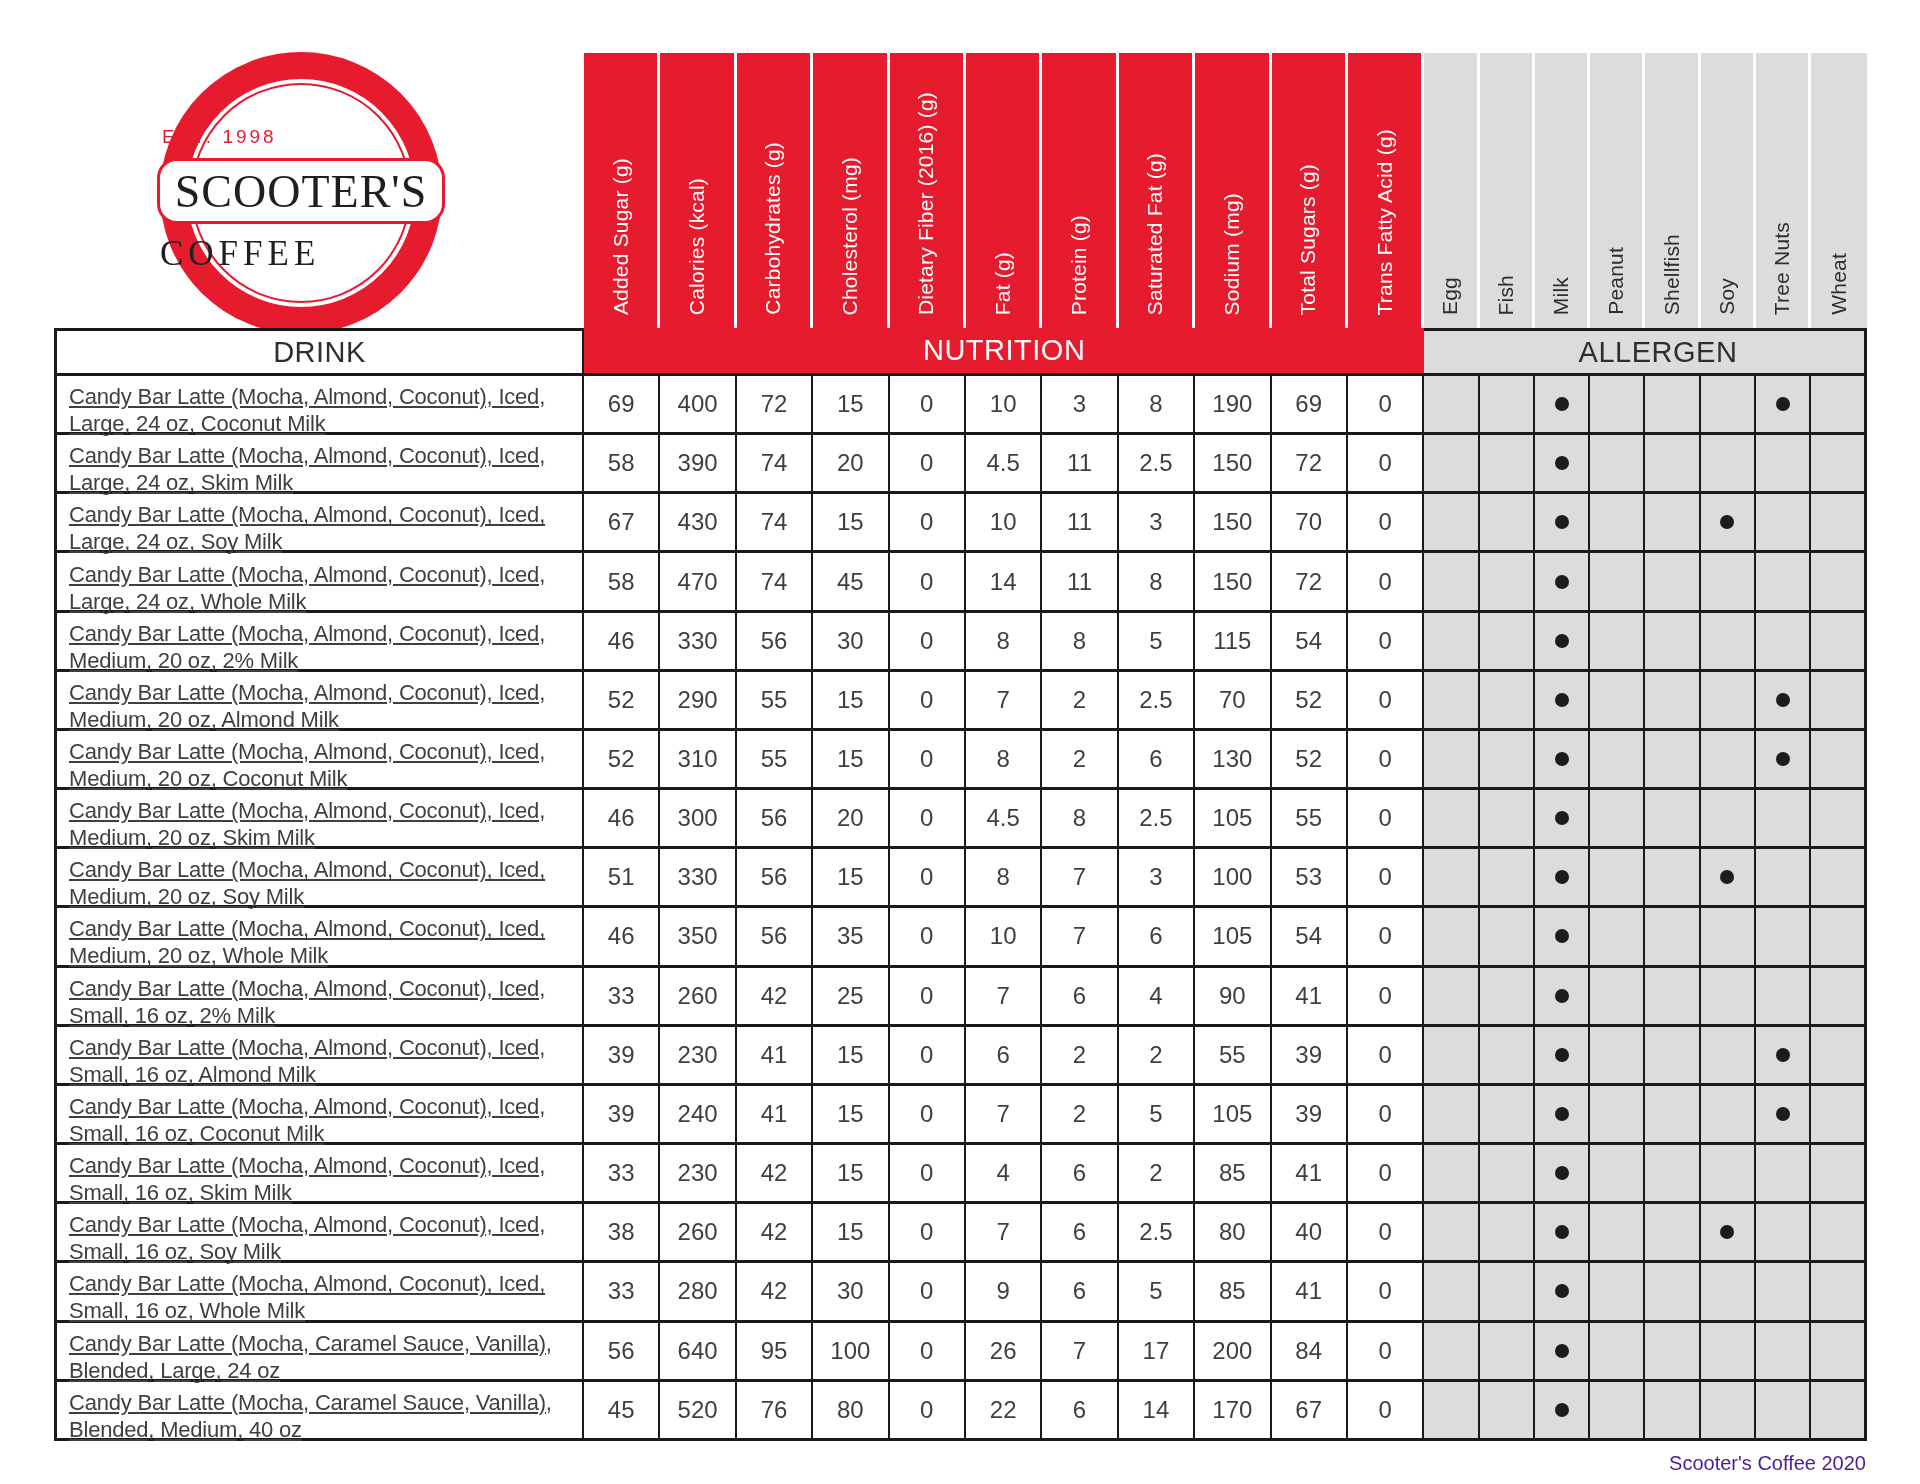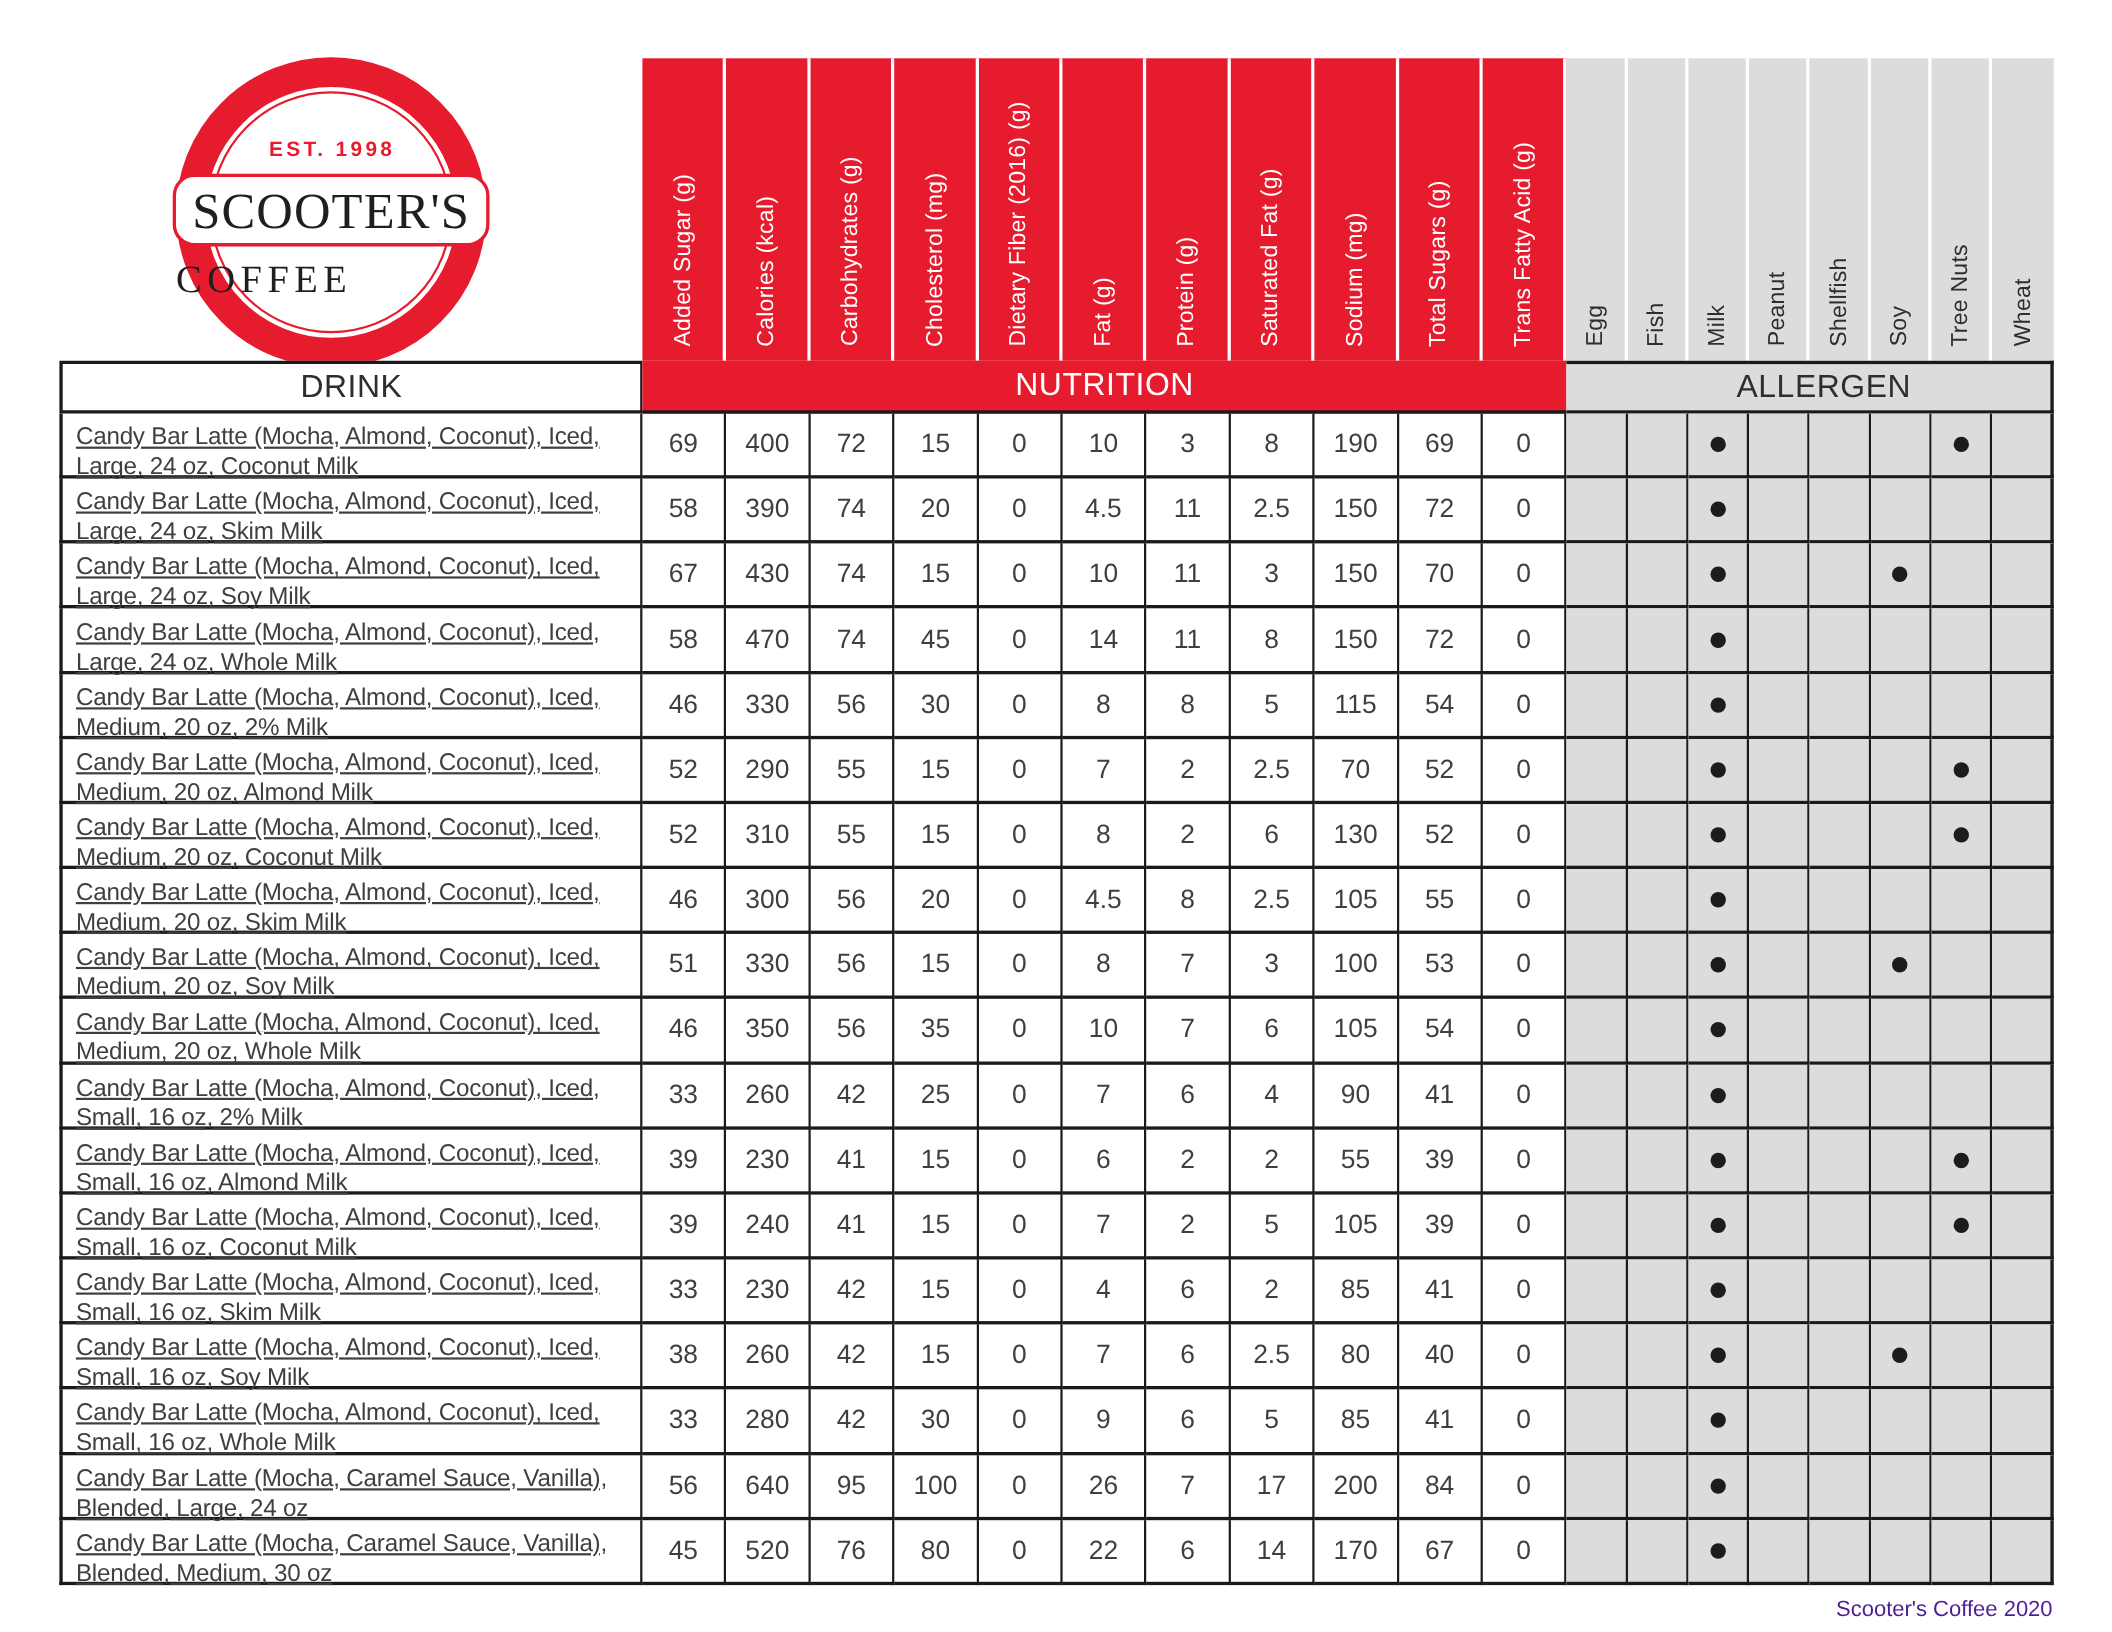--- a/index.html
+++ b/index.html
@@ -3,22 +3,22 @@
 <meta charset="utf-8">
 <style>
   html,body { margin:0; padding:0; background:#fff; }
   .page { position:relative; width:1920px; height:1484px; background:#ffffff; overflow:hidden;
           font-family:"Liberation Sans", sans-serif; }
 
   
   .logo { position:absolute; left:160px; top:52px; width:282px; height:282px; }
   .logo-ring { position:absolute; inset:0; border-radius:50%; background:#fff; border:27px solid var(--red); box-sizing:border-box; }
   .logo-inner { position:absolute; inset:31px; border-radius:50%; border:2px solid var(--red); box-sizing:border-box; }
-  .logo-est { position:absolute; top:74px; left:2px; right:0; text-align:center; color:var(--red);
-              font-size:19px; font-weight:bold; letter-spacing:3px; }
+  .logo-est { position:absolute; top:74px; left:2px; right:0; text-align:left; color:var(--red);
+              font-size:19px; font-weight:normal; letter-spacing:3px; }
   .logo-plate { position:absolute; left:-3px; right:-3px; top:106px; height:66px; background:#fff;
                 border:3px solid var(--red); border-radius:20px; box-sizing:border-box;
                 display:flex; align-items:center; justify-content:center; }
   .logo-plate span { font-family:"Liberation Serif", serif; font-size:46px; color:#1f1f1f; letter-spacing:1px; }
   .logo-coffee { position:absolute; top:182px; left:0; right:0; 
                  font-family:"Liberation Serif", serif; font-size:35px; color:#1f1f1f; letter-spacing:5px; }
 
   
   .tablewrap { position:absolute; left:54px; top:53px; width:1813px; }
   .grid20 { display:grid; grid-template-columns:530px repeat(11,76.4px) repeat(8,55.3px); }
@@ -516,21 +516,21 @@
         <div class="c allg"></div>
         <div class="c allg"></div>
         <div class="c allg">
           <div class="dot"></div>
         </div>
         <div class="c allg"></div>
         <div class="c allg"></div>
         <div class="c allg"></div>
         <div class="c allg"></div>
         <div class="c allg lastcol"></div>
-        <div class="c drink firstcol">Candy Bar Latte (Mocha, Caramel Sauce, Vanilla), Blended, Medium, 30 oz</div>
+        <div class="c drink firstcol">Candy Bar Latte (Mocha, Caramel Sauce, Vanilla), Blended, Medium, 40 oz</div>
         <div class="c val">45</div>
         <div class="c val">520</div>
         <div class="c val">76</div>
         <div class="c val">80</div>
         <div class="c val">0</div>
         <div class="c val">22</div>
         <div class="c val">6</div>
         <div class="c val">14</div>
         <div class="c val">170</div>
         <div class="c val">67</div>

